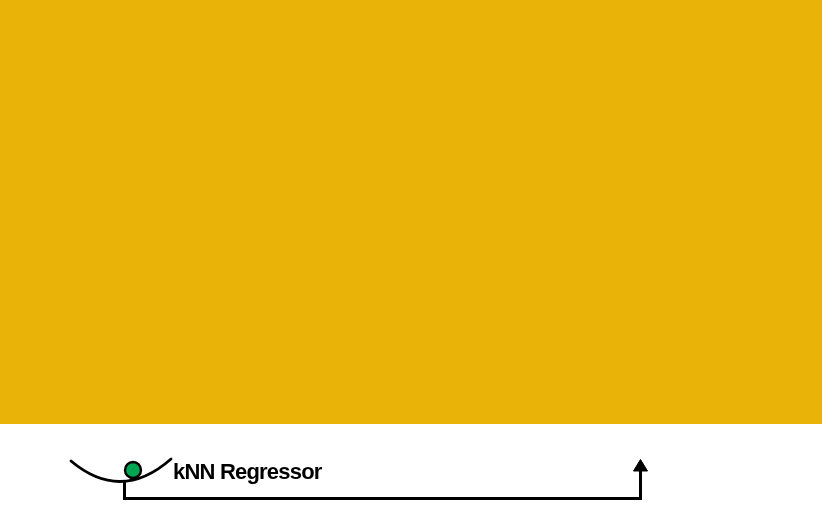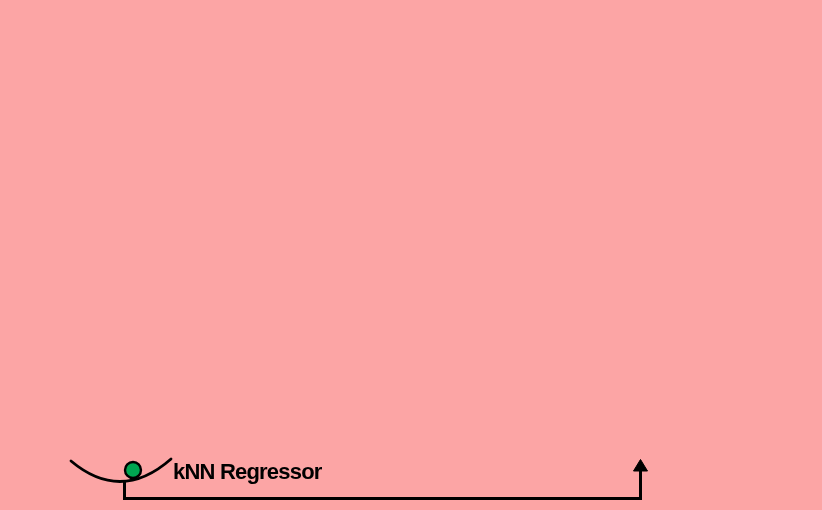--- a/index.html
+++ b/index.html
@@ -7,22 +7,22 @@
     padding: 0;
     background: #ffffff;
     width: 822px;
     height: 510px;
     overflow: hidden;
     font-family: "Liberation Sans", sans-serif;
   }
   .stage {
     position: relative;
     width: 822px;
-    height: 510px;
-    background: #fca5a5;
+    height: 424px;
+    background: #eab308;
   }
   .diagram-svg {
     position: absolute;
     left: 0;
     top: 0;
     width: 822px;
     height: 510px;
     display: block;
   }
   .bowl-curve {

